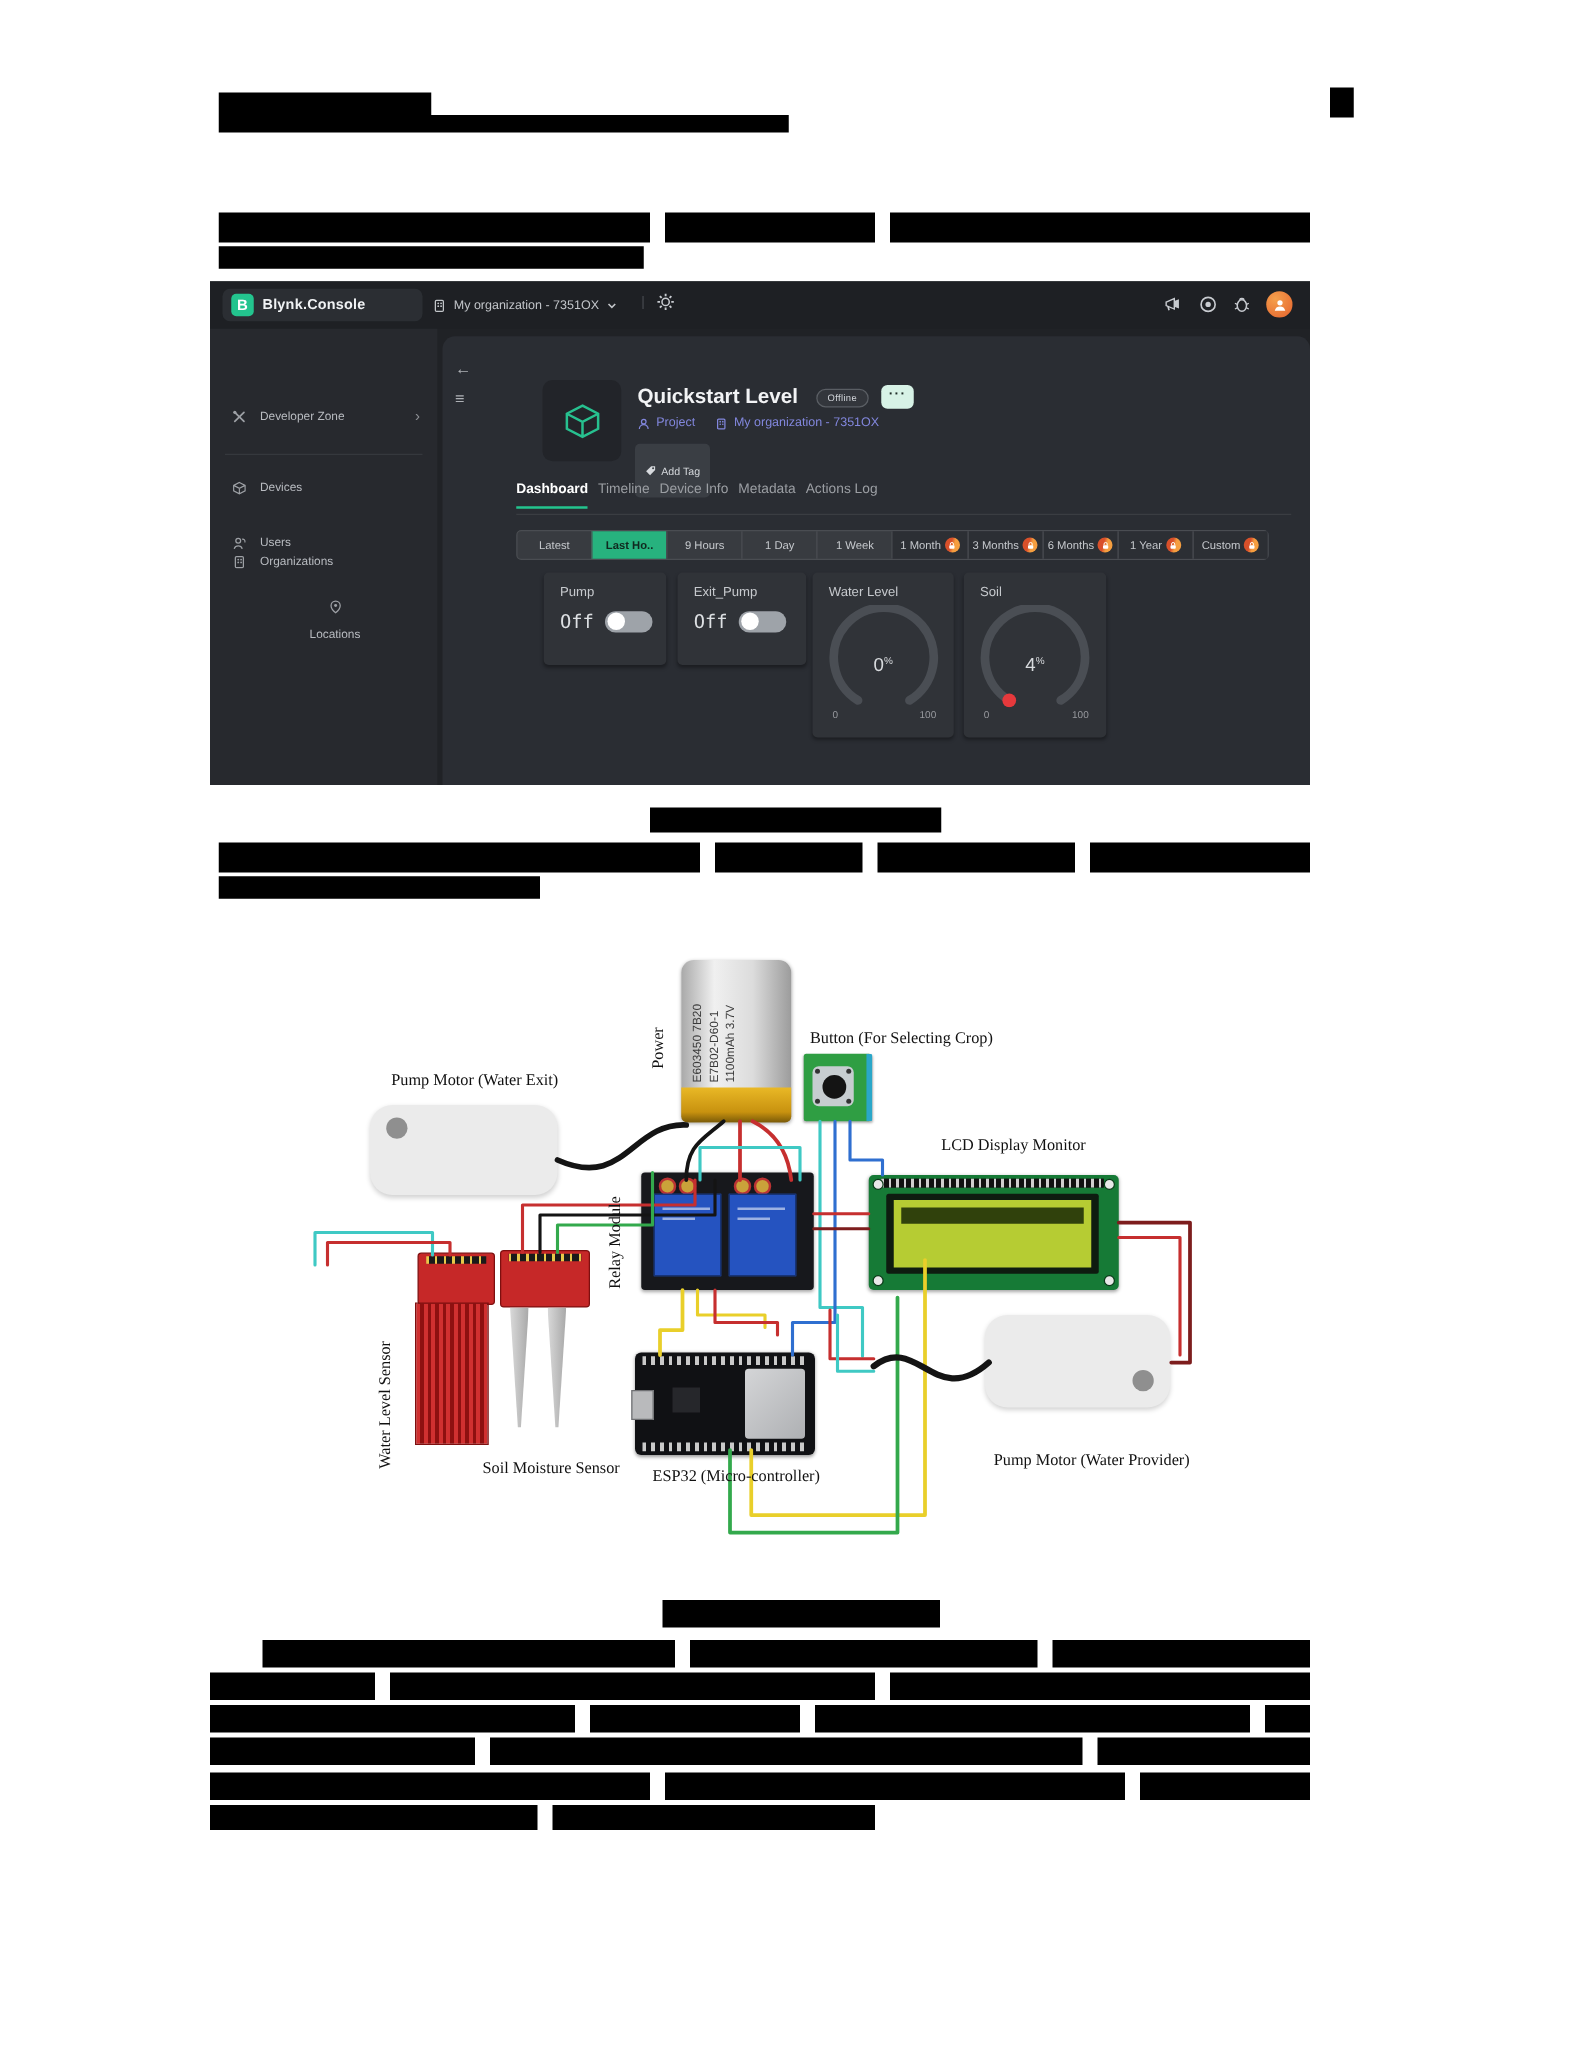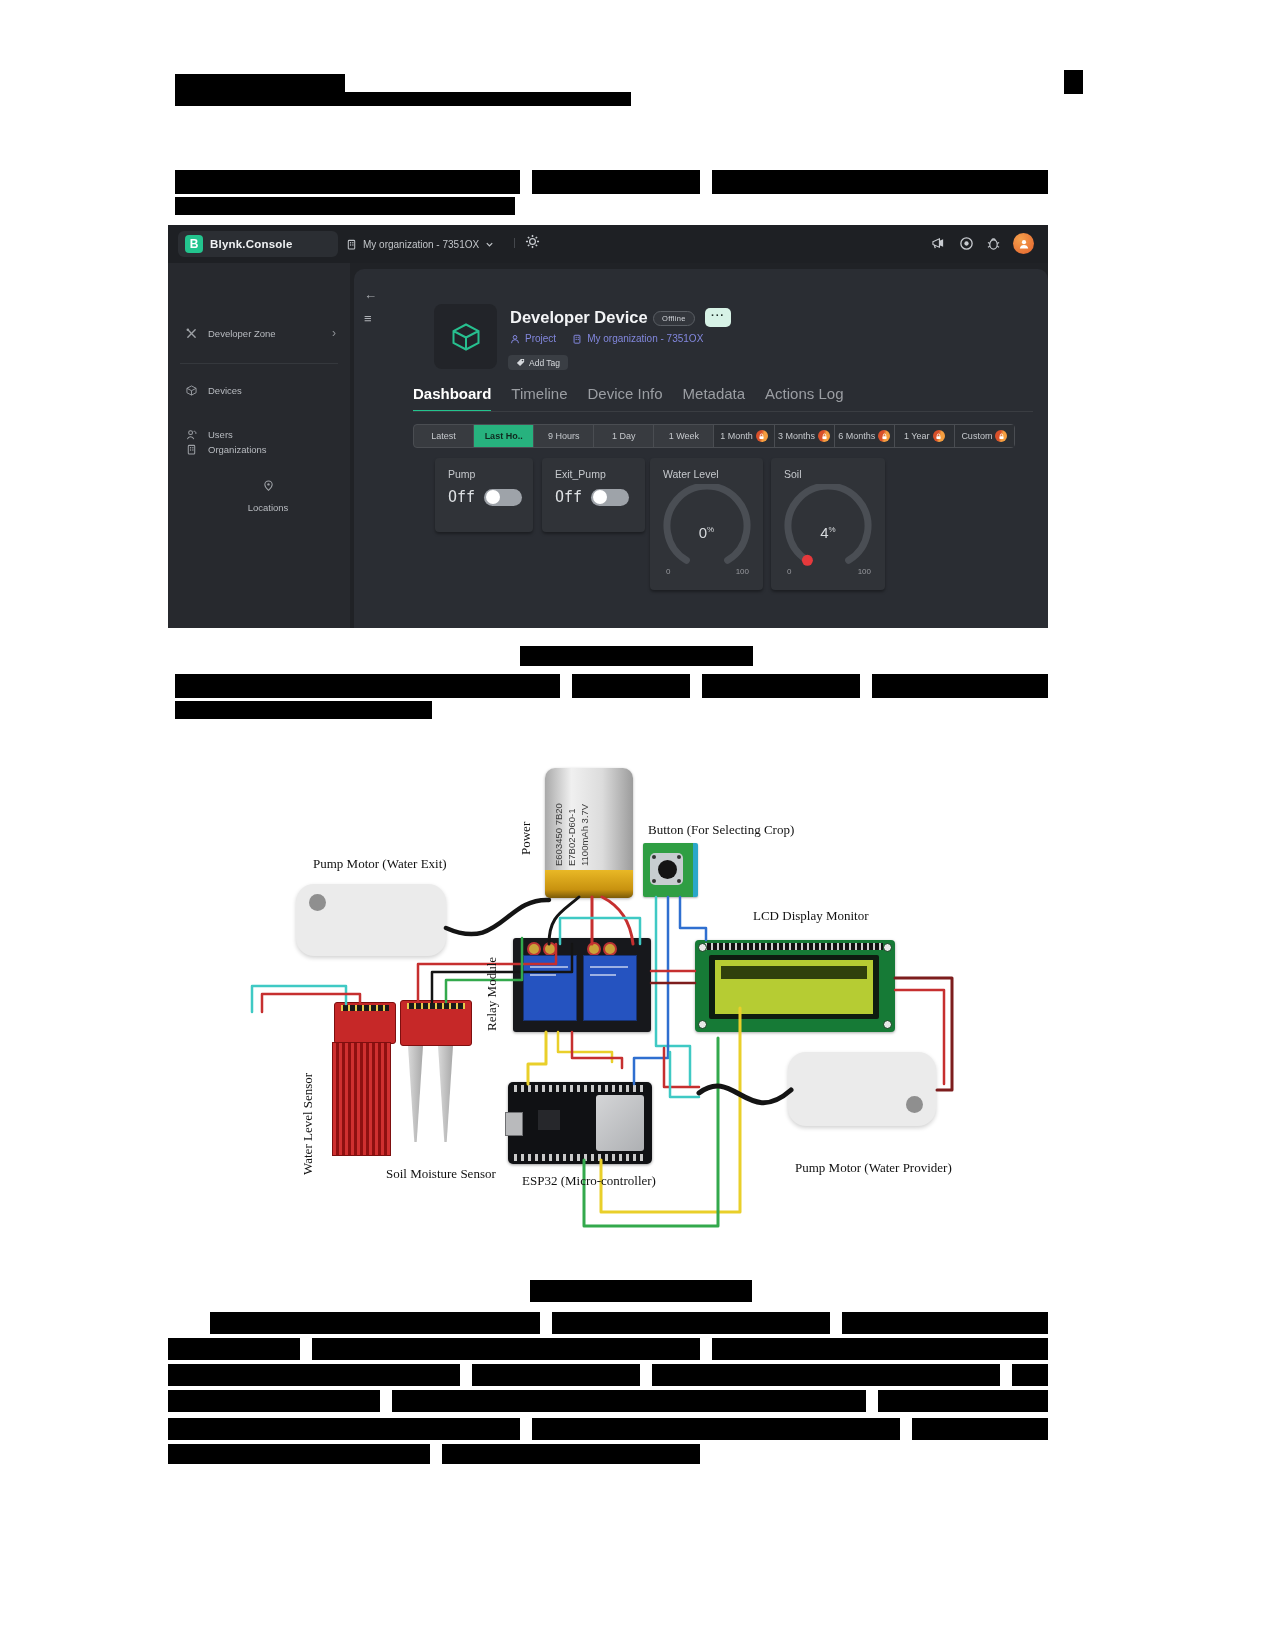--- a/index.html
+++ b/index.html
@@ -31,23 +31,23 @@
   .nav-gl{position:absolute;color:#aeb1b6;font-size:13px;cursor:pointer;}
   .dev-tile{position:absolute;left:266px;top:79px;width:63px;height:65px;background:#222429;border-radius:8px;
             display:flex;align-items:center;justify-content:center;}
   .dev-title{position:absolute;left:342px;top:83px;color:#f2f3f5;font-size:16.5px;font-weight:bold;}
   .badge-off{position:absolute;left:485px;top:86px;padding:2px 8px;border:1px solid #5a5e64;border-radius:9px;
              background:#33363c;color:#d2d5da;font-size:7.5px;letter-spacing:.3px;}
   .more-btn{position:absolute;left:537px;top:83px;width:26px;height:19px;background:#d7f2e6;border-radius:5px;
             color:#1d2b26;font-size:11px;font-weight:bold;text-align:center;line-height:15px;letter-spacing:1px;cursor:pointer;}
   .meta-row{position:absolute;left:342px;top:108px;display:flex;align-items:center;gap:16px;color:#8287dd;font-size:10px;}
   .meta-item{display:flex;gap:5px;cursor:pointer;}
-  .add-tag{position:absolute;left:340px;top:130px;height:15px;padding:0 8px;background:#3a3e44;border-radius:4px;
+  .add-tag{position:absolute;left:340px;top:130px;height:15px;padding:14px 8px;background:#3a3e44;border-radius:4px;
            color:#d6d9dd;font-size:8.5px;display:flex;align-items:center;gap:4px;cursor:pointer;}
-  .tabs{position:absolute;left:245px;top:160px;display:flex;gap:20px;font-size:15px;color:#9b9ea3;}
+  .tabs{position:absolute;left:245px;top:160px;display:flex;gap:8px;font-size:11px;color:#9b9ea3;}
   .tab{cursor:pointer;padding-bottom:8px;}
   .tab.active{color:#fff;font-weight:bold;border-bottom:2.5px solid #23c48e;}
   .tabline{position:absolute;left:245px;top:186px;width:620px;height:1px;background:#3a3d42;}
   .ranges{position:absolute;left:245px;top:199px;width:600px;height:22px;display:flex;border:1px solid #4a4d52;
           border-radius:4px;overflow:visible;background:#383b40;}
   .seg{flex:1;display:flex;align-items:center;justify-content:center;gap:3px;font-size:9px;color:#c6c9cd;
        border-left:1px solid #4a4d52;cursor:pointer;white-space:nowrap;}
   .seg:first-child{border-left:none;}
   .seg.sel{background:#27b27e;color:#10291f;font-weight:bold;}
   .seg.lock{background:#2c2f34;}
@@ -252,21 +252,21 @@
     <div class="gutter"></div>
     <div class="card"></div>
     <span class="nav-gl" style="left:196px;top:62px;">←</span>
     <span class="nav-gl" style="left:196px;top:86px;">≡</span>
 
     <div class="dev-tile">
       <svg width="30" height="30" viewBox="0 0 12 12">
           <path d="M6 1 L11 3.6 V8.4 L6 11 L1 8.4 V3.6 Z M1 3.6 L6 6.2 L11 3.6 M6 6.2 V11" fill="none" stroke="#27c08f" stroke-width=".8"></path>
         </svg>
     </div>
-    <div class="dev-title">Developer Device</div>
+    <div class="dev-title">Quickstart Level</div>
     <div class="badge-off">Offline</div>
     <div class="more-btn">···</div>
     <div class="meta-row">
       <span class="meta-item">
         <span class="icon">
           <svg width="10" height="10" viewBox="0 0 12 12">
               <circle cx="6" cy="4" r="2.2" fill="none" stroke="#8287dd" stroke-width="1.2"></circle>
               <path d="M1.8 11 A4.2 4.2 0 0 1 10.2 11" fill="none" stroke="#8287dd" stroke-width="1.2"></path>
             </svg>
         </span>

